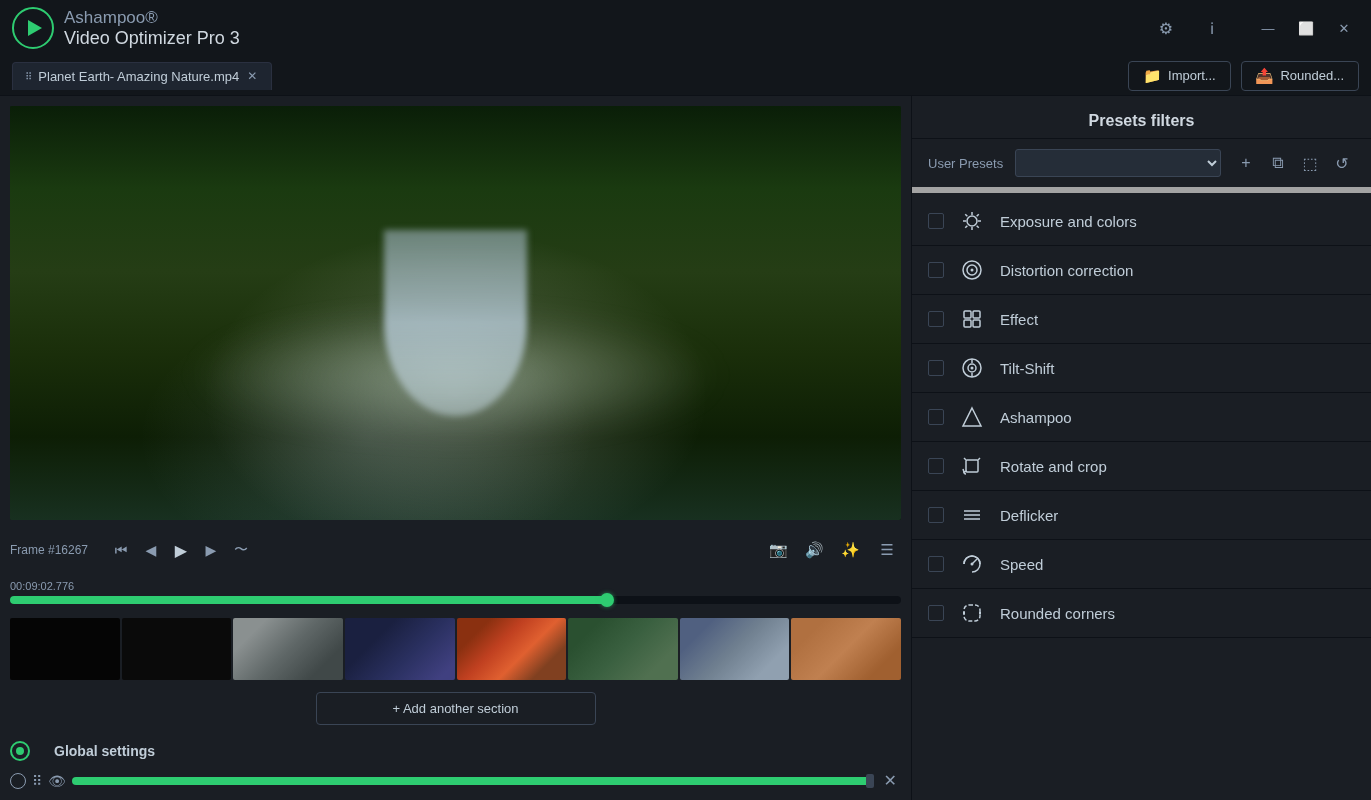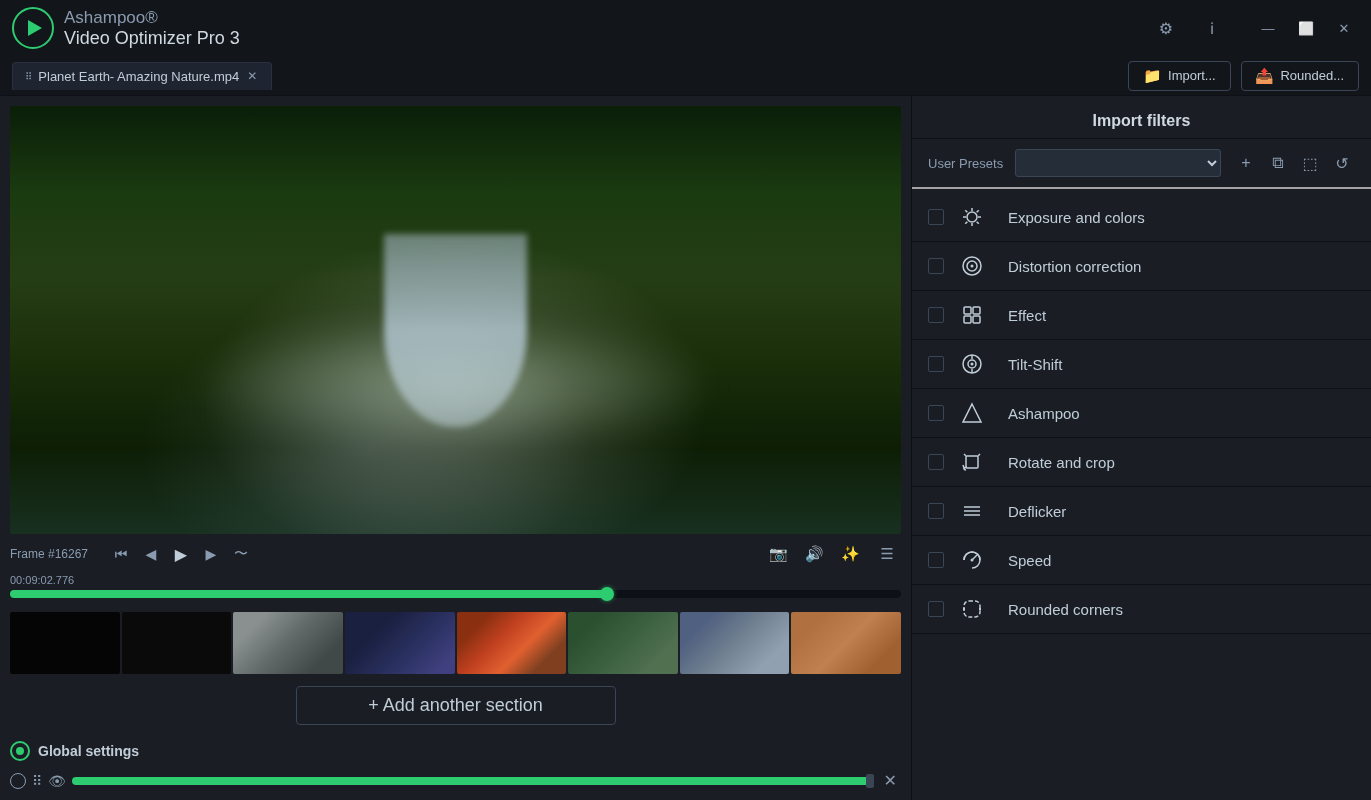--- a/index.html
+++ b/index.html
@@ -212,21 +212,21 @@
       height: 45%;
       background: linear-gradient(180deg, rgba(180,200,220,0.5) 0%, rgba(200,220,240,0.7) 50%, rgba(220,240,255,0.4) 100%);
       filter: blur(3px);
       border-radius: 0 0 50% 50%;
     }
 
     
     .frame-bar {
       display: flex;
       align-items: center;
-      padding: 6px 10px;
+      padding: 16px 10px;
       gap: 8px;
     }
     .frame-info {
       font-size: 12px;
       color: #8a9bb0;
       min-width: 90px;
     }
     .frame-controls {
       display: flex;
       align-items: center;
@@ -326,32 +326,32 @@
     }
     .add-section-btn {
       display: flex;
       align-items: center;
       gap: 6px;
       padding: 8px 24px;
       background: transparent;
       border: 1px solid #3a4555;
       border-radius: 4px;
       color: #c0cdd8;
-      font-size: 18px;
-      cursor: pointer;
-      width: 320px;
+      font-size: 13px;
+      cursor: pointer;
+      width: 280px;
       justify-content: center;
     }
 
     
     .global-settings-row {
       display: flex;
       align-items: center;
       padding: 8px 10px 4px 10px;
-      gap: 8px;
+      gap: 24px;
     }
     .gs-icon {
       width: 20px;
       height: 20px;
       border-radius: 50%;
       border: 2px solid #2ecc71;
       display: flex;
       align-items: center;
       justify-content: center;
       flex-shrink: 0;
@@ -433,21 +433,21 @@
       text-align: center;
       border-bottom: 1px solid #0d1117;
     }
 
     
     .presets-row {
       display: flex;
       align-items: center;
       padding: 10px 16px;
       gap: 12px;
-      border-bottom: 2px solid #a3a3a3;
+      border-bottom: 6px solid #a3a3a3;
     }
     .presets-label {
       font-size: 13px;
       color: #8a9bb0;
       flex-shrink: 0;
     }
     .presets-select {
       flex: 1;
       height: 28px;
       background: #252d38;
@@ -505,21 +505,20 @@
       display: flex;
       align-items: center;
       justify-content: center;
       color: #c0cdd8;
       font-size: 18px;
       flex-shrink: 0;
     }
     .filter-label {
       font-size: 15px;
       color: #c0cdd8;
-      margin-left: 8px;
     }
   </style>
 </head>
 <body>
 
 <div class="titlebar">
   <div class="titlebar-logo">
     <div class="titlebar-logo-inner"></div>
   </div>
   <div class="titlebar-title">
@@ -622,21 +621,21 @@
       <div class="st-eye">👁</div>
       <div class="st-track">
         <div class="st-track-end"></div>
       </div>
       <div class="st-delete">✕</div>
     </div>
 
   </div>
 
   <div class="right-panel">
-    <div class="panel-header">Import filters</div>
+    <div class="panel-header">Presets filters</div>
 
     <div class="presets-row">
       <span class="presets-label">User Presets</span>
       <select class="presets-select"></select>
       <div class="presets-actions">
         <div class="presets-action-btn">+</div>
         <div class="presets-action-btn">⧉</div>
         <div class="presets-action-btn">⬚</div>
         <div class="presets-action-btn">↺</div>
       </div>

